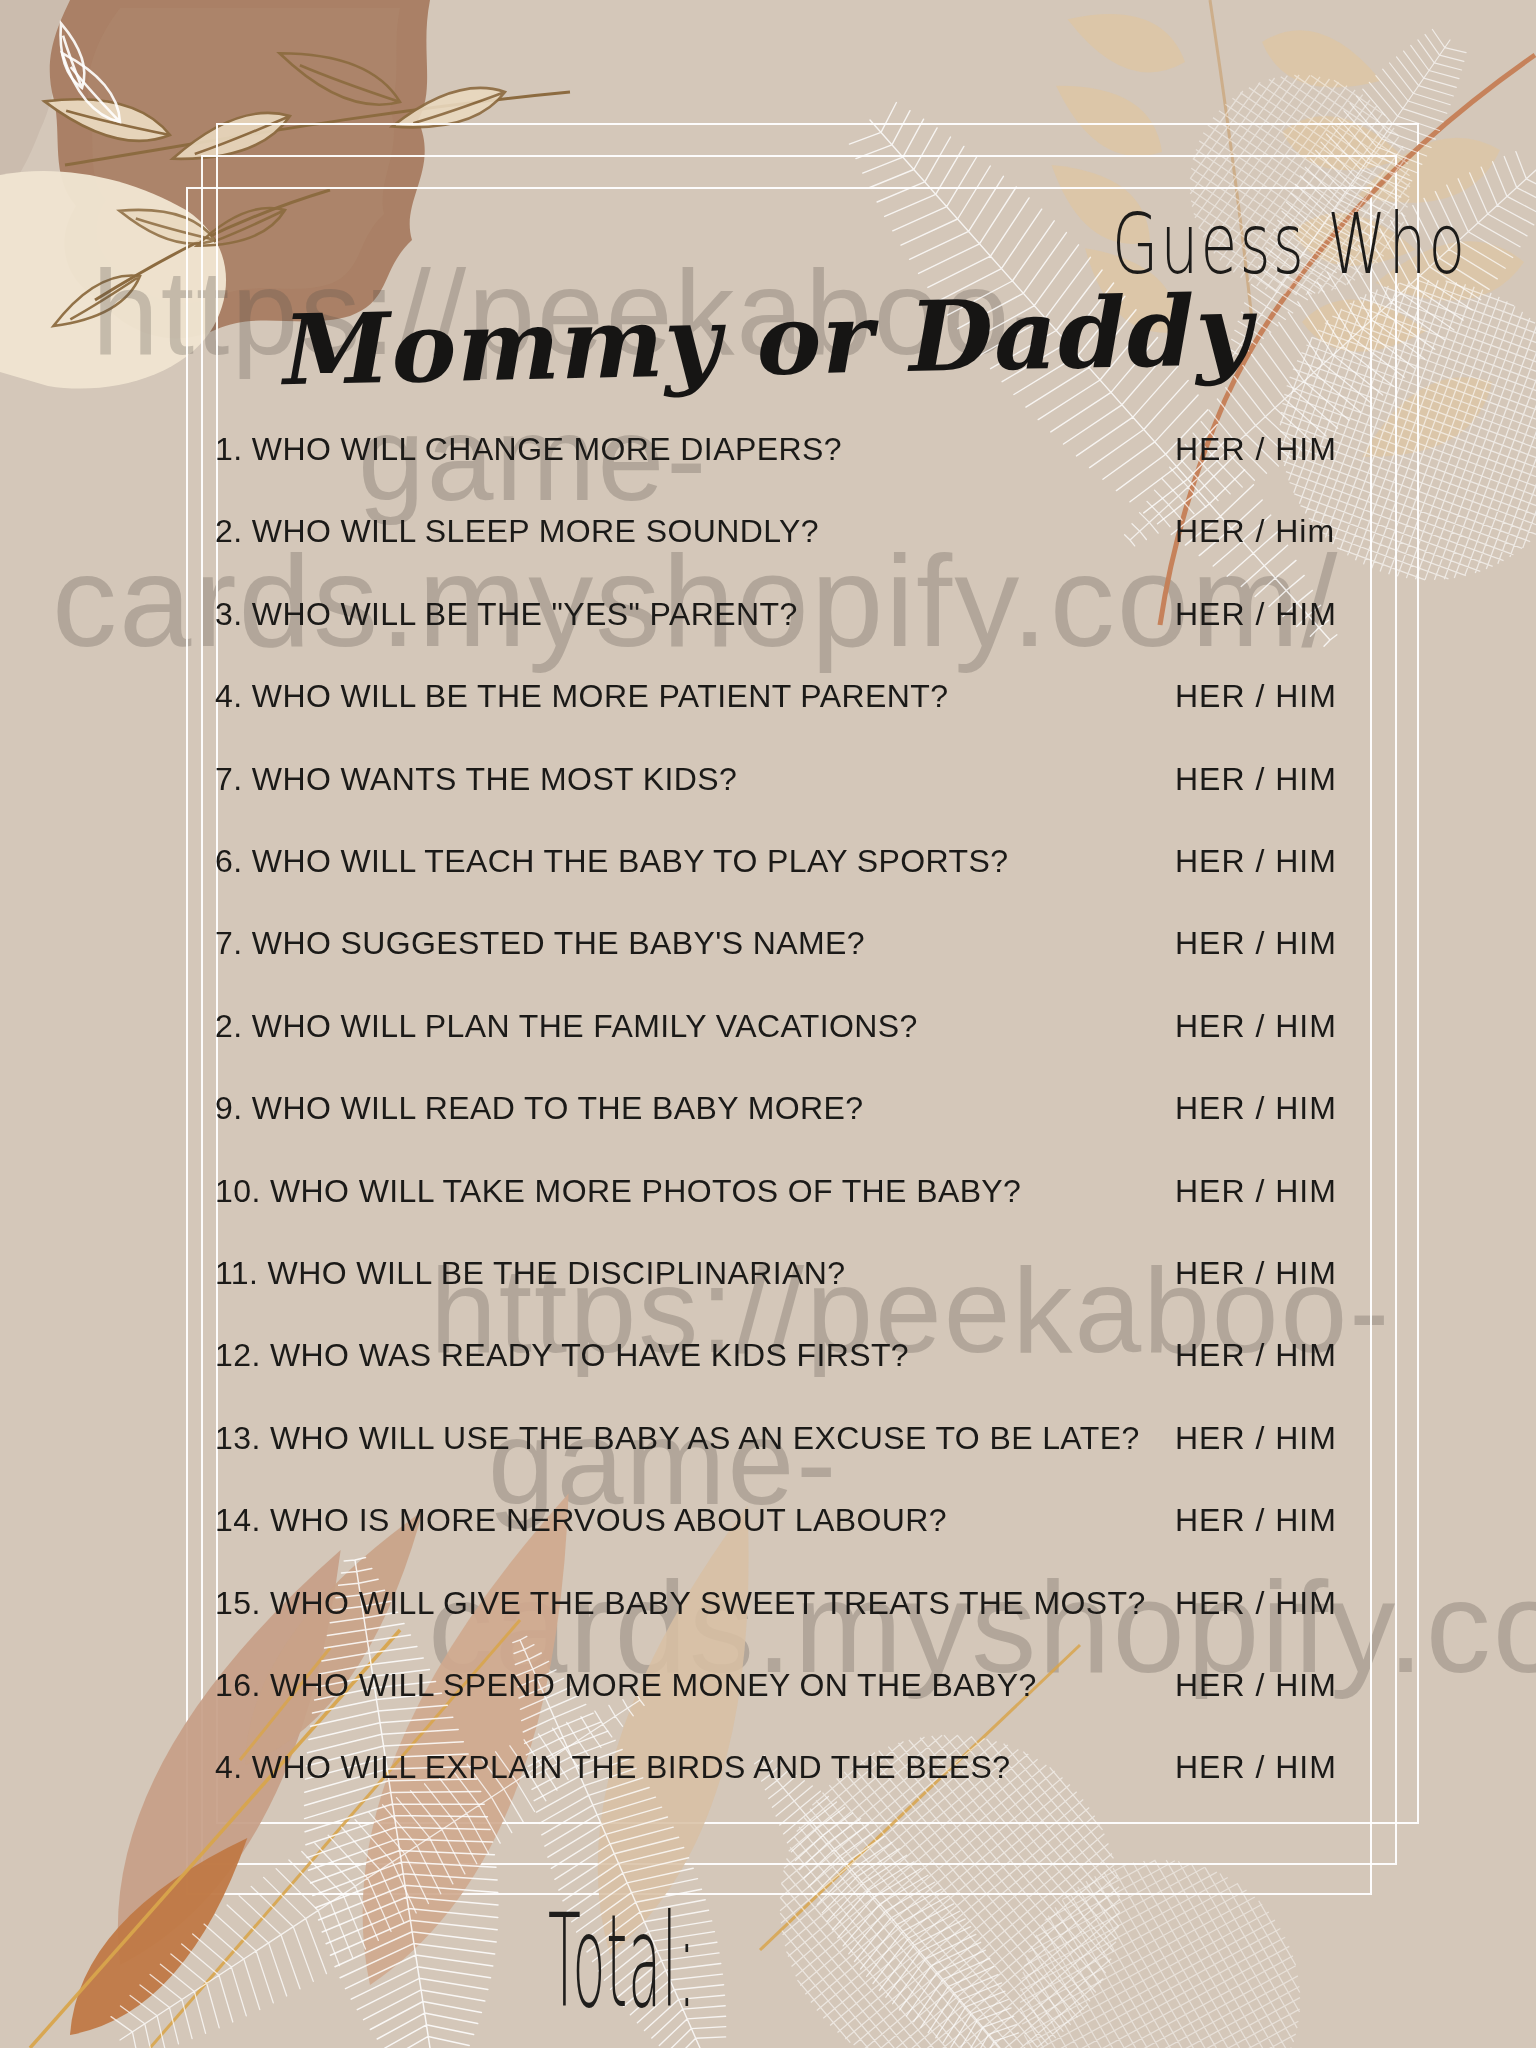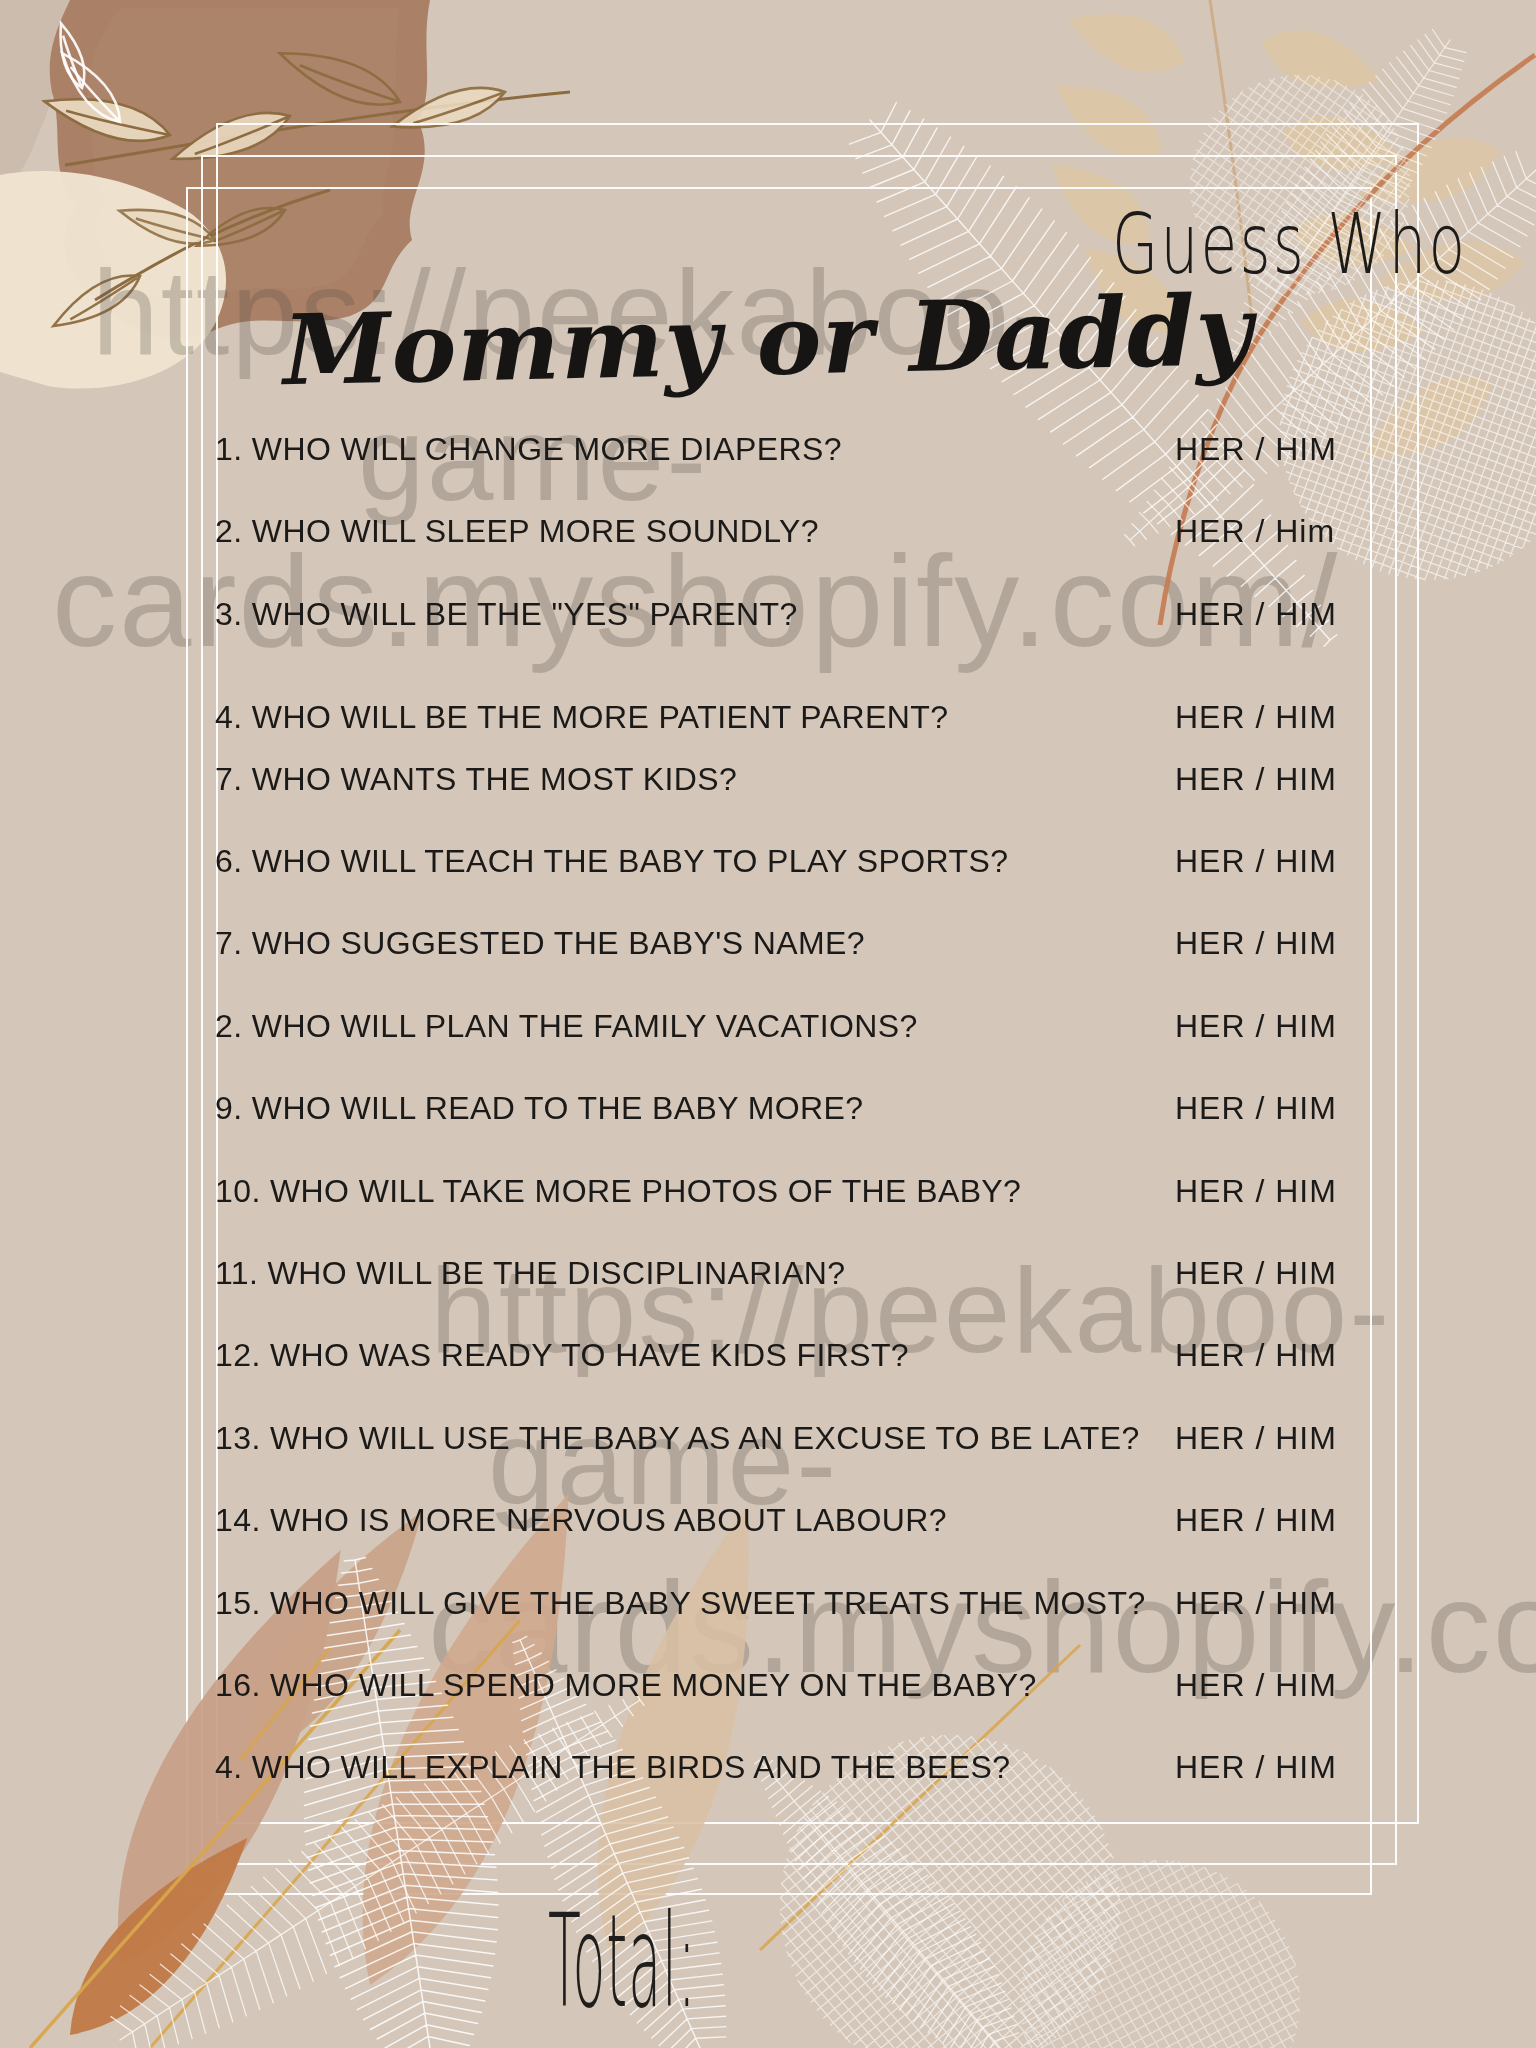--- a/index.html
+++ b/index.html
@@ -133,21 +133,21 @@
       <span class="qans">HER / HIM</span>
     </div>
     <div class="qrow" style="top: 512.4px;">
       <span class="qtext">2. WHO WILL SLEEP MORE SOUNDLY?</span>
       <span class="qans">HER / Him</span>
     </div>
     <div class="qrow" style="top: 594.8px;">
       <span class="qtext">3. WHO WILL BE THE "YES" PARENT?</span>
       <span class="qans">HER / HIM</span>
     </div>
-    <div class="qrow" style="top: 677.2px; margin-top: 21px;">
+    <div class="qrow" style="top: 677.2px;">
       <span class="qtext">4. WHO WILL BE THE MORE PATIENT PARENT?</span>
       <span class="qans">HER / HIM</span>
     </div>
     <div class="qrow" style="top: 759.6px;">
       <span class="qtext">7. WHO WANTS THE MOST KIDS?</span>
       <span class="qans">HER / HIM</span>
     </div>
     <div class="qrow" style="top: 842px;">
       <span class="qtext">6. WHO WILL TEACH THE BABY TO PLAY SPORTS?</span>
       <span class="qans">HER / HIM</span>

